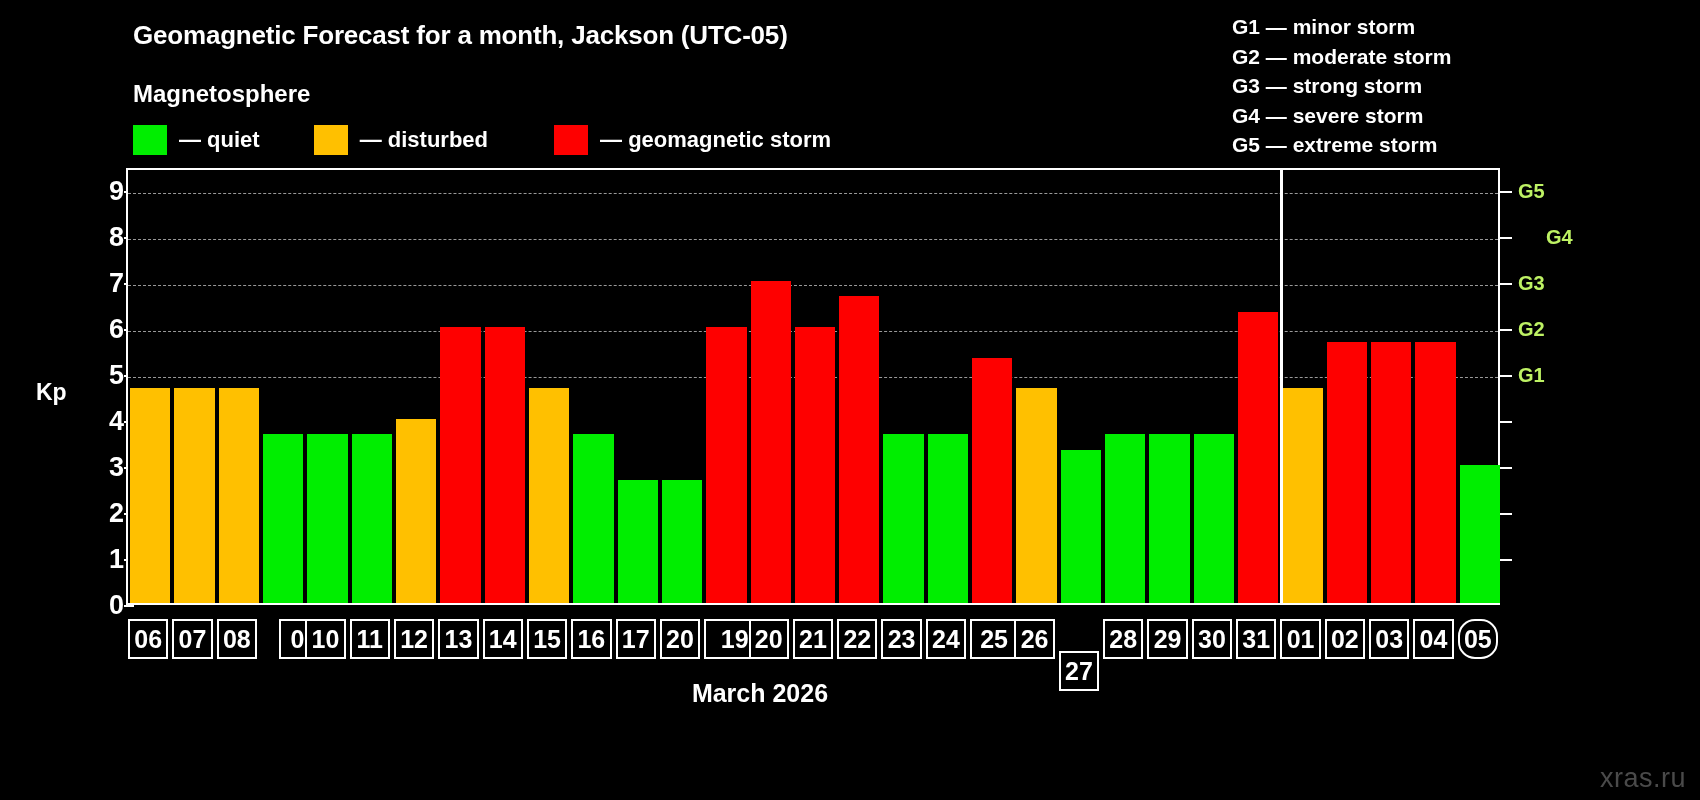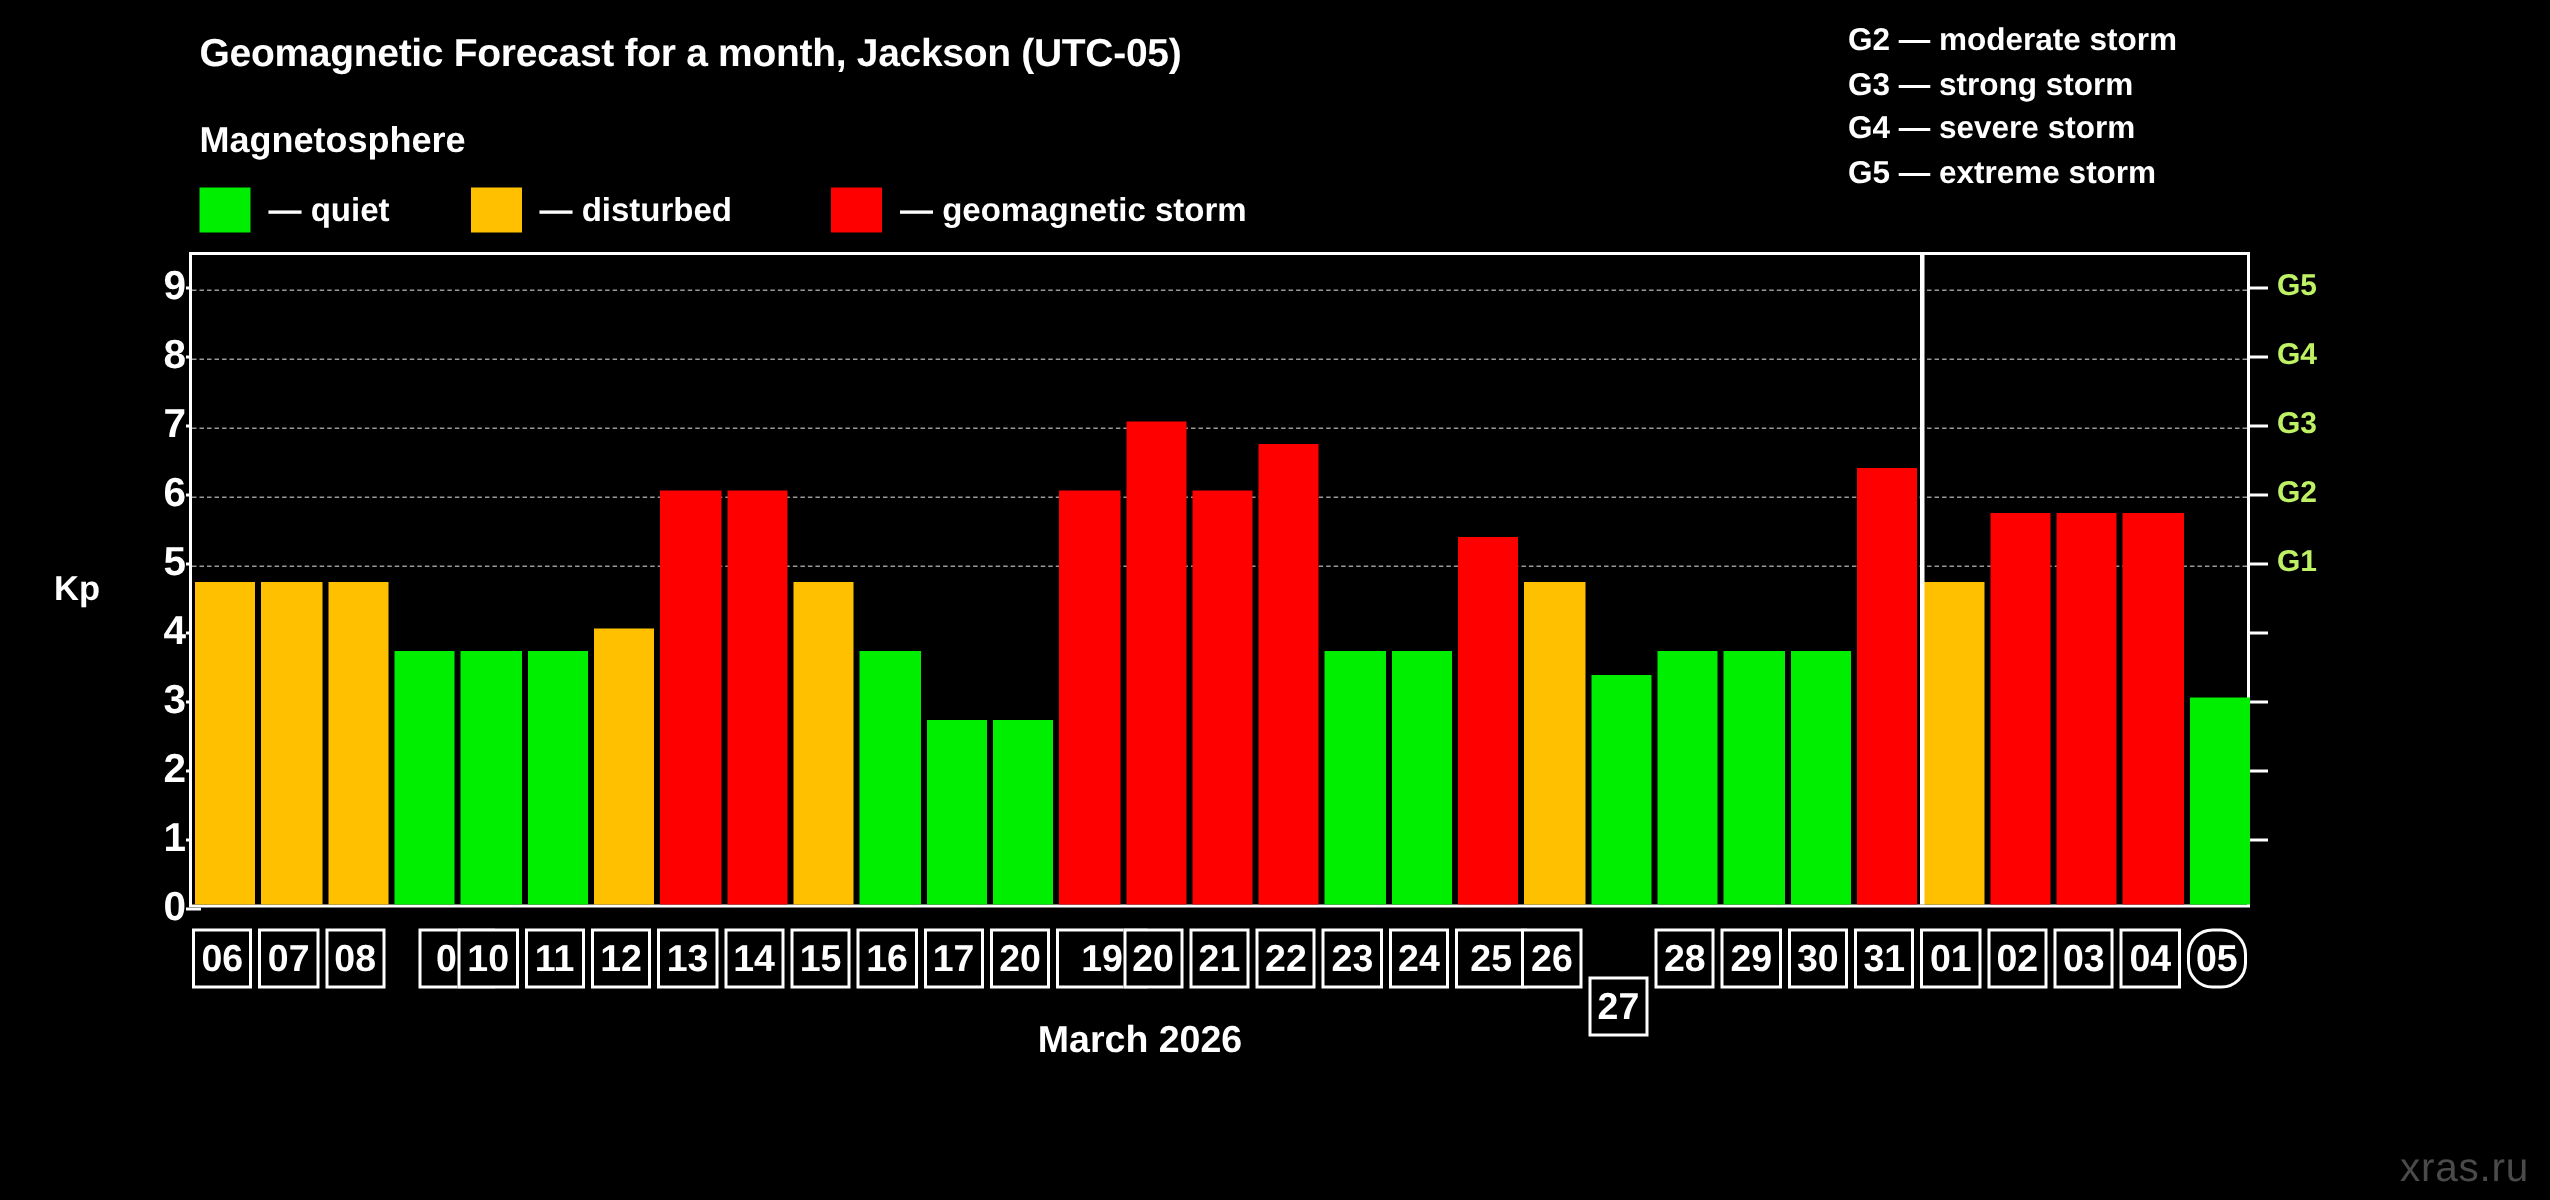--- a/index.html
+++ b/index.html
@@ -246,20 +246,21 @@
     <span class="legend-label">— disturbed</span>
   </div>
   <div class="legend-gap-b"></div>
   <div class="legend-item">
     <span class="legend-swatch" style="background:#fe0000"></span>
     <span class="legend-label">— geomagnetic storm</span>
   </div>
 </div>
 
 <div id="gscale-legend">
+  <div class="gscale-line">G1 — minor storm</div>
   <div class="gscale-line">G2 — moderate storm</div>
   <div class="gscale-line">G3 — strong storm</div>
   <div class="gscale-line">G4 — severe storm</div>
   <div class="gscale-line">G5 — extreme storm</div>
 </div>
 
 <div id="y-axis">
     <div class="ytick-label" style="top: 437px;">0</div>
     <div class="ytick-mark" style="top: 437px;"></div>
     <div class="ytick-label" style="top: 391px;">1</div>
@@ -330,21 +331,21 @@
 </div>
 
 <div id="g-axis">
     <div class="gtick-mark" style="top: 207px;"></div>
     <div class="gtick-label" style="top: 207px;">G1</div>
     <div class="gtick-mark" style="top: 161px;"></div>
     <div class="gtick-label" style="top: 161px;">G2</div>
     <div class="gtick-mark" style="top: 115px;"></div>
     <div class="gtick-label" style="top: 115px;">G3</div>
     <div class="gtick-mark" style="top: 69px;"></div>
-    <div class="gtick-label" style="top: 69px;">G4</div>
+    <div class="gtick-label" style="top: 69px; margin-left: 28px;">G4</div>
     <div class="gtick-mark" style="top: 23px;"></div>
     <div class="gtick-label" style="top: 23px;">G5</div>
     <div class="gtick-mark" style="top: 391px;"></div>
     <div class="gtick-mark" style="top: 345px;"></div>
     <div class="gtick-mark" style="top: 299px;"></div>
     <div class="gtick-mark" style="top: 253px;"></div>
   </div>
 
 <div id="x-axis">
     <div class="date-box" style="left: 2px; width: 40.3226px;">06</div>

